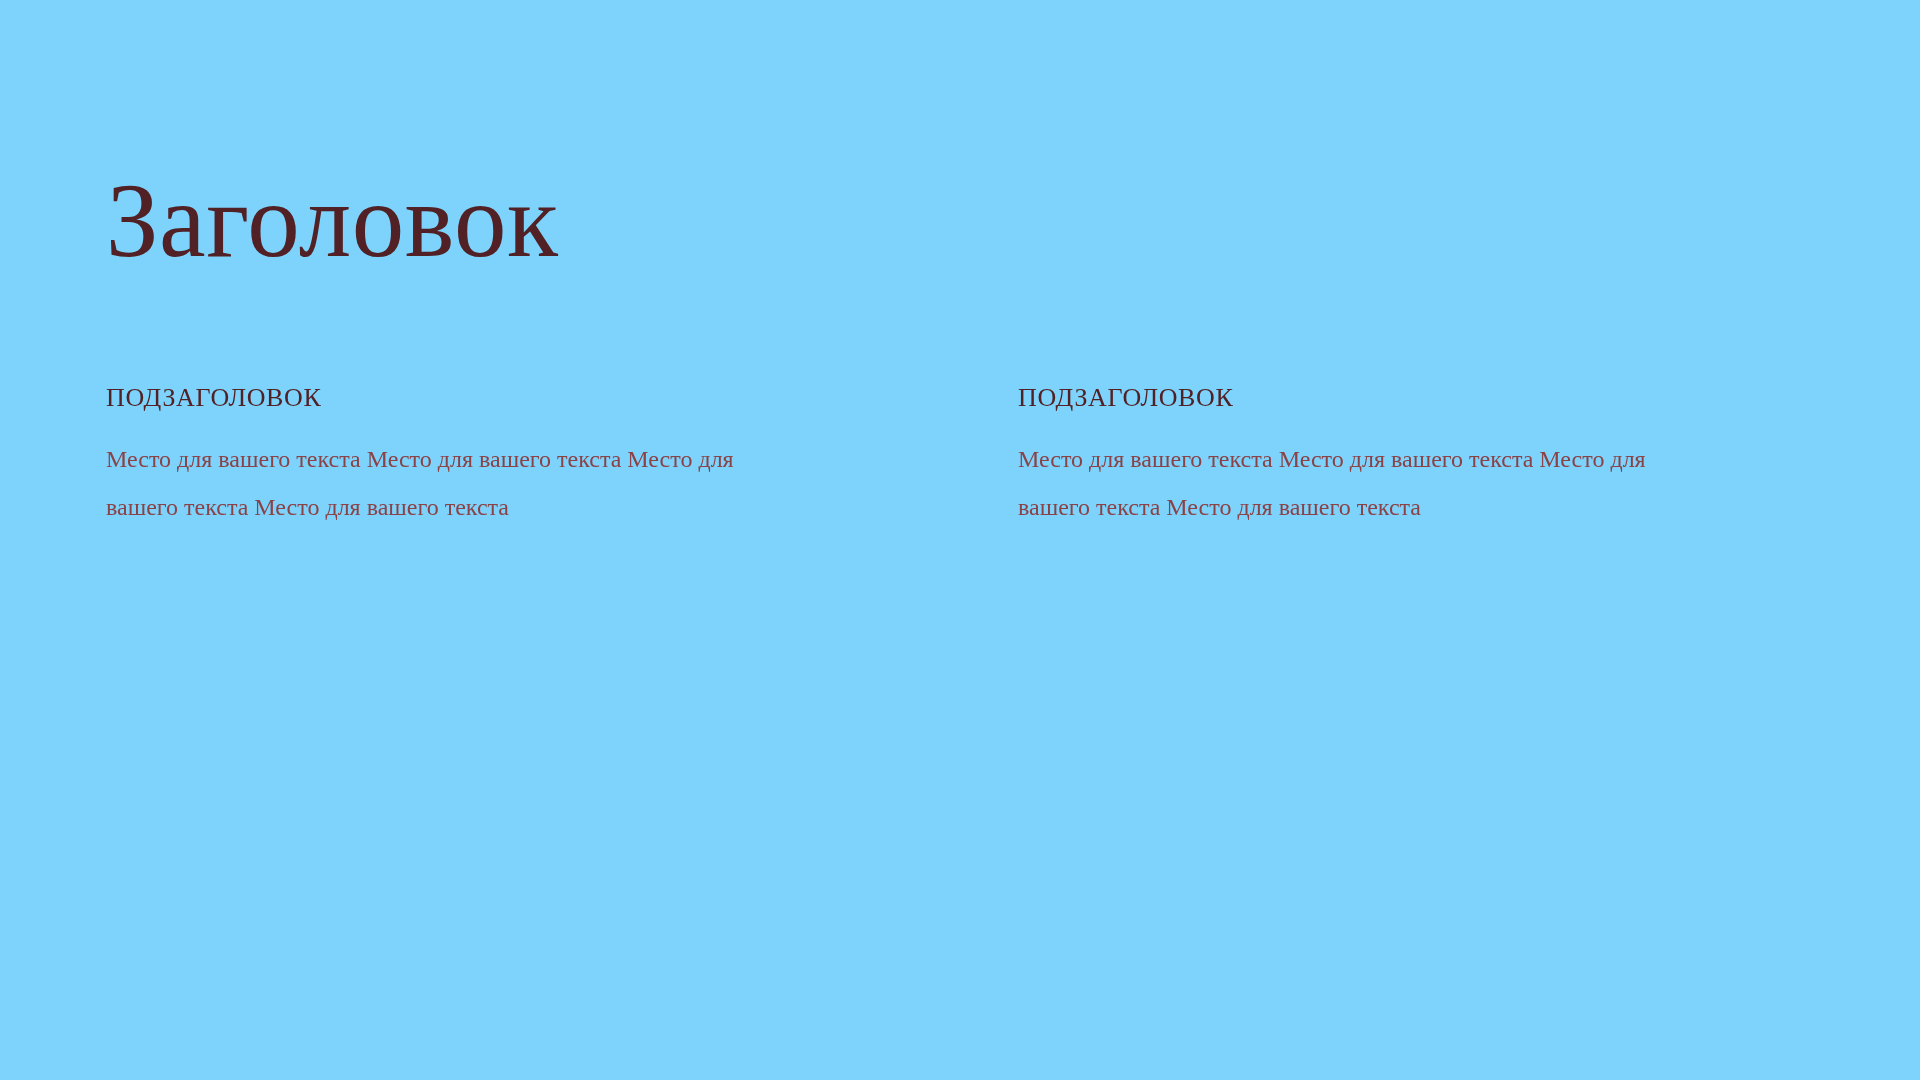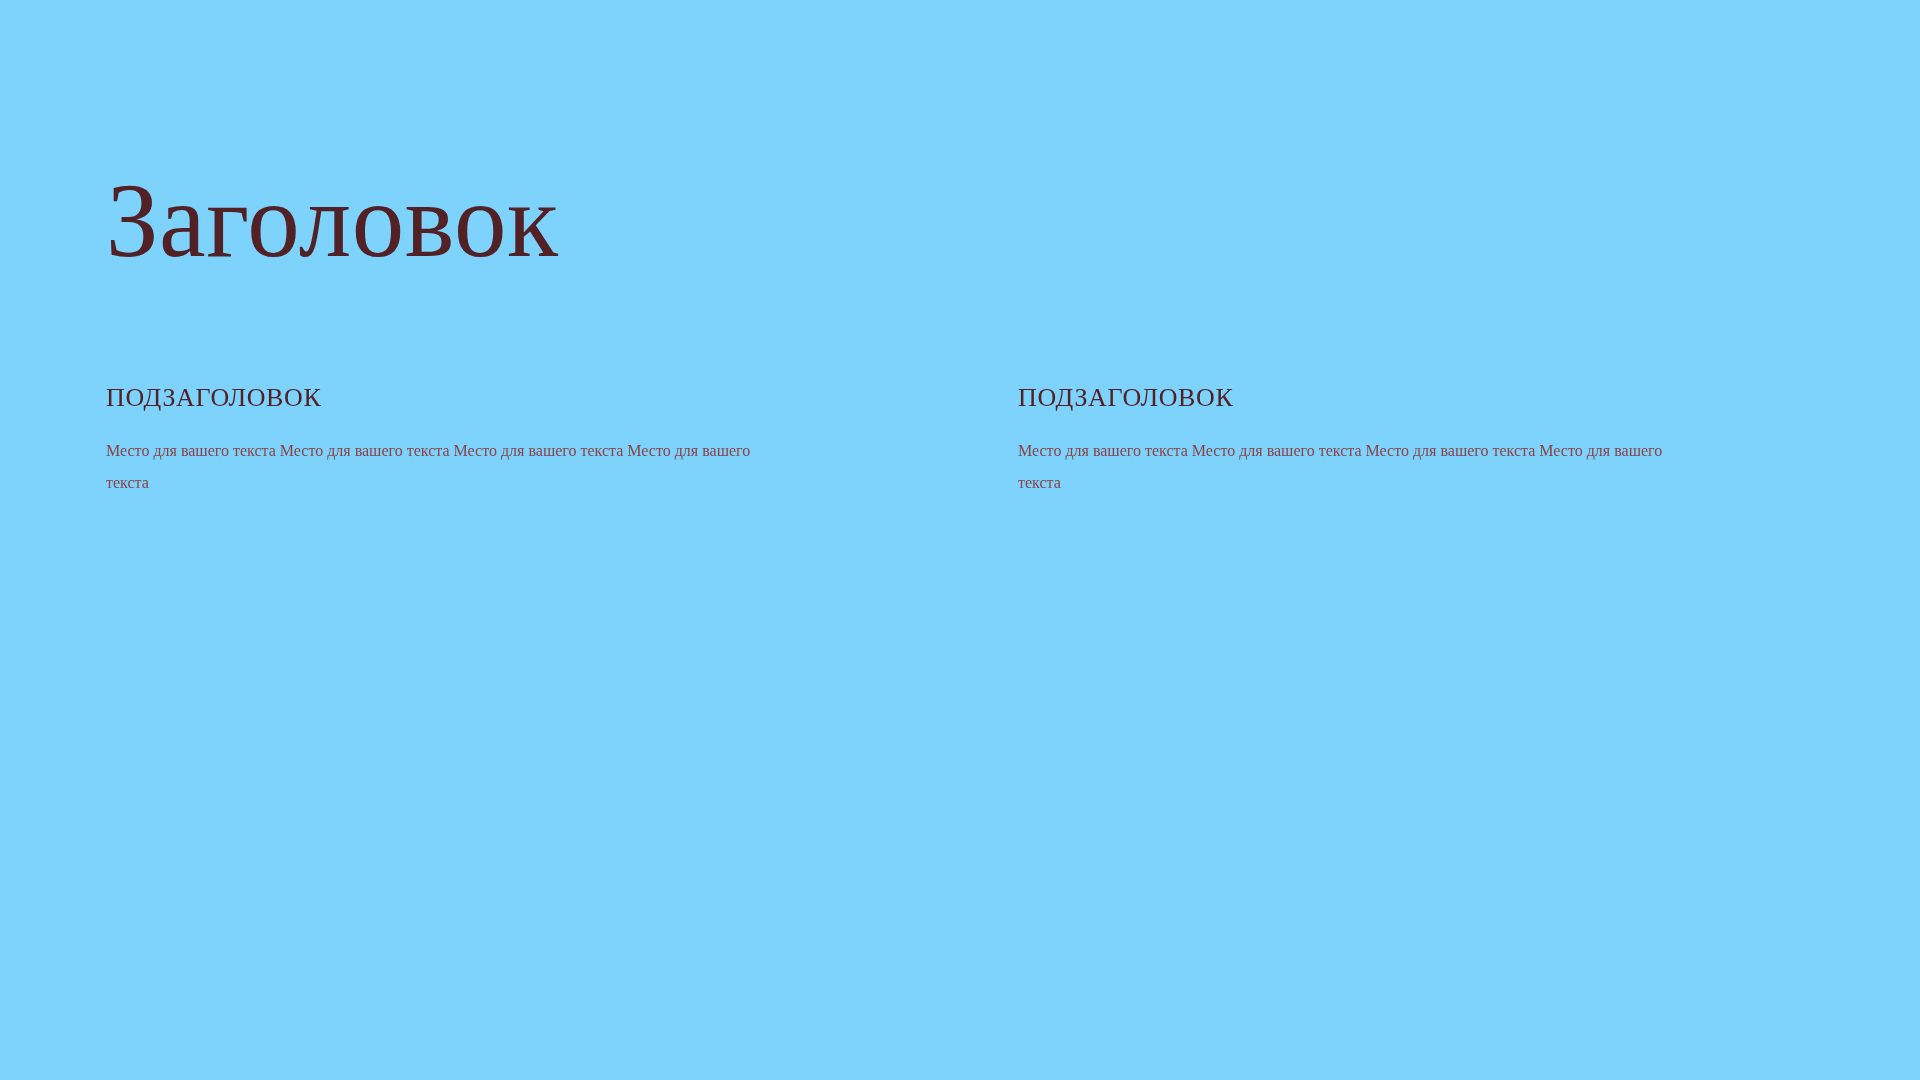--- a/index.html
+++ b/index.html
@@ -49,21 +49,21 @@
     font-family: "Liberation Serif", serif;
     font-size: 26px;
     line-height: 1.2;
     color: #512125;
     letter-spacing: 0.6px;
     margin: 0 0 22px 0;
     font-weight: 400;
   }
   .body-text {
     font-family: "Liberation Serif", serif;
-    font-size: 16px;
+    font-size: 24px;
     line-height: 2.0;
     color: #8a4246;
     margin: 0;
     max-width: 690px;
   }
   .column.right .body-text {
     max-width: 690px;
   }
 </style>
 </head>

